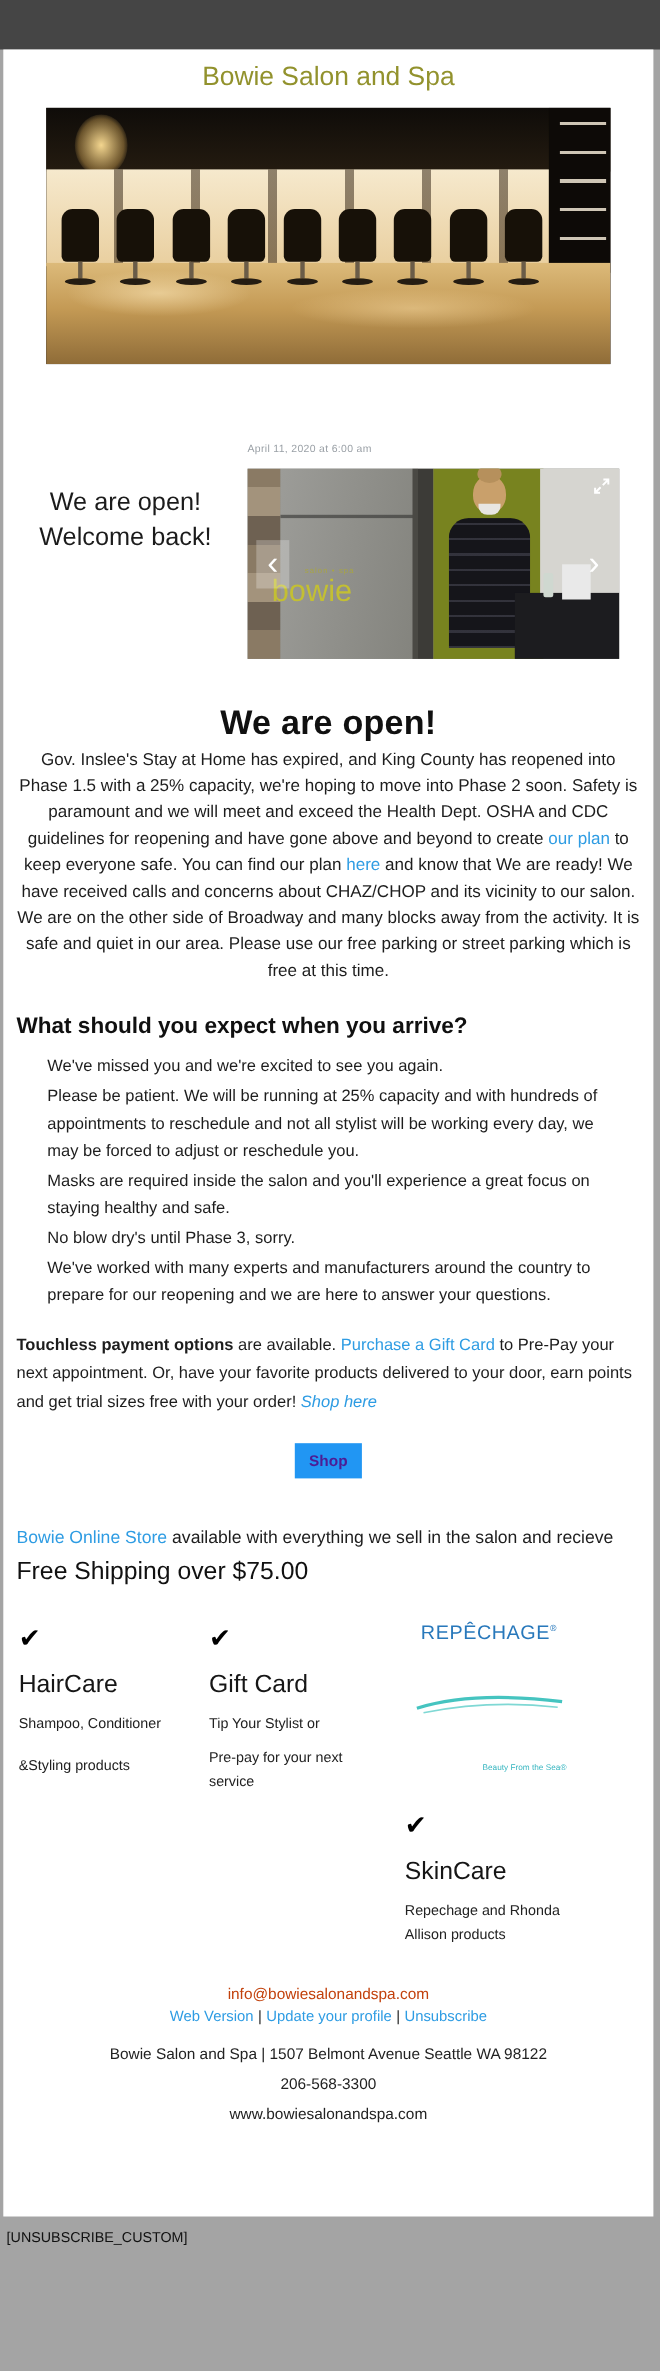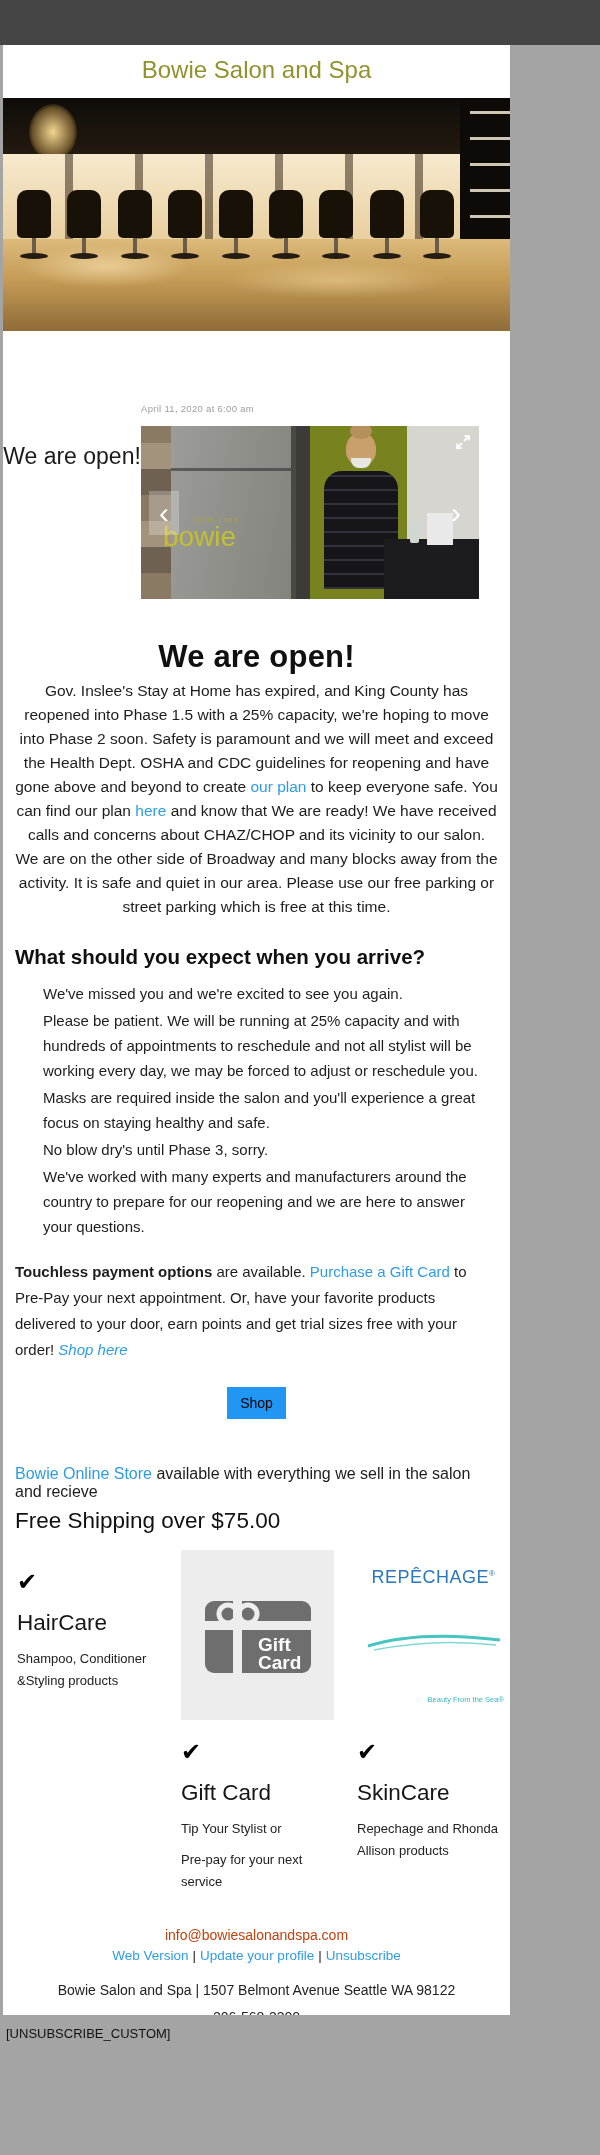--- a/index.html
+++ b/index.html
@@ -3,21 +3,21 @@
 <meta charset="utf-8">
 <style>
   html,body{margin:0;padding:0;}
   body{
     width:600px;height:2155px;position:relative;overflow:hidden;
     background:#a4a4a4;
     font-family:"Liberation Sans", sans-serif;
     -webkit-font-smoothing:antialiased;
   }
   .topbar{position:absolute;top:0;left:0;width:600px;height:45px;background:#454545;}
-  .email{position:absolute;top:45px;left:3px;width:507px;height:1970px;background:#ffffff;overflow:hidden;}
+  .email{position:absolute;top:45px;left:3px;width:591px;height:1970px;background:#ffffff;overflow:hidden;}
 
   .title{margin:11px 0 0;text-align:center;font-size:24px;font-weight:400;color:#92922d;}
 
   
   .hero{position:relative;width:513px;height:233px;margin:14px auto 0;overflow:hidden;background:#1c150e;}
   .hero-top{position:absolute;top:0;left:0;right:0;height:58px;background:linear-gradient(#0f0c09,#241b10);}
   .hero-chandelier{position:absolute;left:26px;top:6px;width:48px;height:56px;border-radius:50%;
     background:radial-gradient(ellipse at center, rgba(255,224,150,.95), rgba(255,200,100,.35) 60%, rgba(0,0,0,0) 75%);}
   .hero-mirrors{position:absolute;top:56px;left:0;right:56px;height:88px;background:linear-gradient(#f6e9cd,#e9cf9f);}
   .hero-mirrors::after{content:"";position:absolute;top:0;left:0;right:0;bottom:0;
@@ -76,22 +76,22 @@
   .lnk{color:#2e9ce3;cursor:pointer;}
   .lnk-italic{color:#2e9ce3;font-style:italic;cursor:pointer;}
 
   .h-expect{margin:26px 0 0 12px;font-size:20.5px;font-weight:700;color:#101010;}
   .expect-list{margin:12px 28px 0 40px;font-size:15px;line-height:25px;color:#1d1d1d;}
   .expect-list p{margin:0 0 2px;}
 
   .touchless{margin:20px 16px 0 12px;font-size:15px;line-height:26px;color:#1d1d1d;}
   .touchless b{font-weight:700;}
 
-  .shop-btn{display:block;margin:24px auto 0;background:#2196f3;color:#000000;border:none;
-    font-weight:400;font-size:14px;padding:8px 13px;font-family:inherit;cursor:pointer;}
+  .shop-btn{display:block;margin:24px auto 0;background:#2196f3;color:#4c1d95;border:none;
+    font-weight:700;font-size:14px;padding:8px 13px;font-family:inherit;cursor:pointer;}
 
   .store-line{margin:46px 12px 0;font-size:16px;color:#1d1d1d;}
   .shipping{margin:7px 12px 0;font-size:22.5px;color:#111;font-weight:400;}
 
   
   .products{display:flex;margin:16px 0 0 14px;}
   .col{width:155px;}
   .col-2{margin-left:18px;}
   .col-3{margin-left:23px;}
   .brand-box{width:153px;height:170px;box-sizing:border-box;}
@@ -179,20 +179,21 @@
           <div class="back"></div>
           <div class="pole"></div>
           <div class="base"></div>
         </div>
     </div>
   </div>
 
   <div class="post">
     <div class="welcome">
       <div>We are open!</div>
+      <div>Welcome back!</div>
     </div>
     <div class="carousel-col">
       <p class="date">April 11, 2020 at 6:00 am</p>
       <div class="shopfront">
         <div class="sf-tiles"></div>
         <div class="sf-door"></div>
         <div class="sf-logo">
           <div class="sf-logo-small">salon • spa</div>
           <div class="sf-logo-main">bowie</div>
         </div>
@@ -236,35 +237,24 @@
 
   <p class="store-line"><span class="lnk">Bowie Online Store</span><span> available with everything we sell in the salon and recieve</span></p>
   <p class="shipping">Free Shipping over $75.00</p>
 
   <div class="products">
 
     <div class="col col-1">
       <div class="check">✔</div>
       <div class="p-title">HairCare</div>
       <p class="p-desc">Shampoo, Conditioner</p>
-      <p class="p-desc" style="margin-top:0;">&amp;Styling products</p>
+      <p class="p-desc" style="margin-top:16px;">&amp;Styling products</p>
     </div>
 
     <div class="col col-2">
-      <div class="brand-box box-gift">
-        <svg width="112" height="88" viewBox="0 0 112 88">
-          <rect x="3" y="10" width="106" height="72" rx="9" fill="#6e6e6e"></rect>
-          <rect x="31" y="10" width="9" height="72" fill="#ededed"></rect>
-          <rect x="3" y="30" width="106" height="9" fill="#ededed"></rect>
-          <circle cx="26" cy="23" r="9" fill="none" stroke="#ededed" stroke-width="5"></circle>
-          <circle cx="46" cy="23" r="9" fill="none" stroke="#ededed" stroke-width="5"></circle>
-          <text x="56" y="60" font-size="19" font-weight="bold" fill="#ffffff" font-family="Liberation Sans, sans-serif">Gift</text>
-          <text x="56" y="78" font-size="19" font-weight="bold" fill="#ffffff" font-family="Liberation Sans, sans-serif">Card</text>
-        </svg>
-      </div>
       <div class="check">✔</div>
       <div class="p-title">Gift Card</div>
       <p class="p-desc">Tip Your Stylist or</p>
       <p class="p-desc second">Pre-pay for your next service</p>
     </div>
 
     <div class="col col-3">
       <div class="brand-box box-rep">
         <div class="rep-logo"><span>REPÊCHAGE</span><span class="rep-reg">®</span></div>
         <svg width="140" height="26" viewBox="0 0 140 26">

